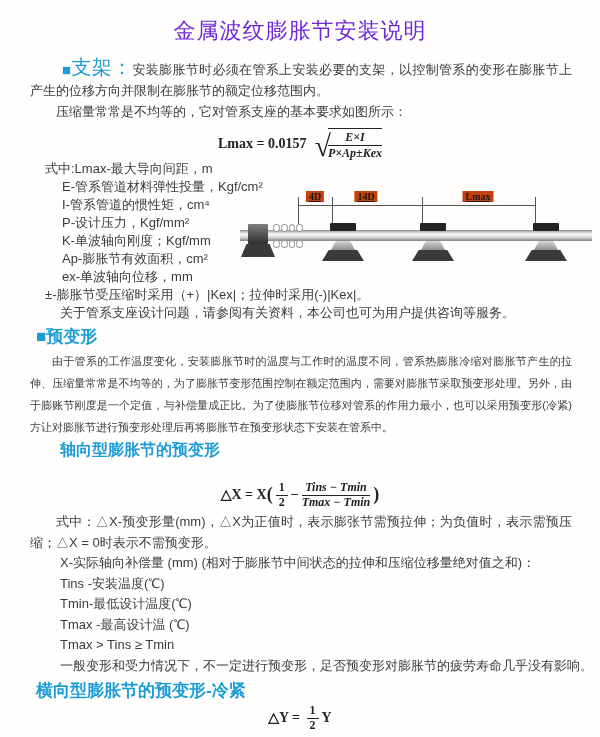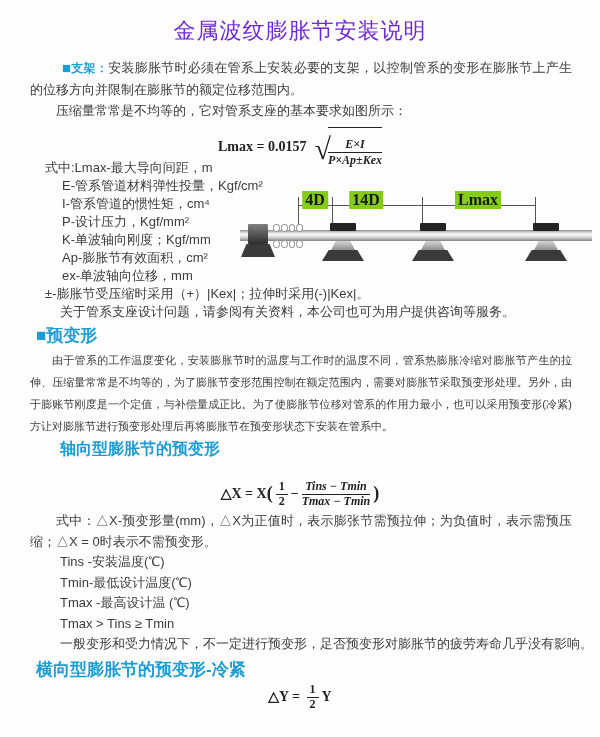--- a/index.html
+++ b/index.html
@@ -11,41 +11,41 @@
   
   .doc-title{
     margin:1px;padding-top:16px;height:28px;line-height:28px;
     text-align:center;font-size:22px;font-weight:normal;color:#6d28d9;letter-spacing:1px;
   }
   
   .para{margin:0 28px 0 30px;font-size:13px;line-height:21px;text-align:justify;}
   .para.first{margin-top:12px;text-indent:32px;}
   .para.indent{text-indent:2em;}
   .sec-marker{color:var(--accent);font-size:15px;vertical-align:-1px;}
-  .sec-heading-inline{color:var(--accent);font-size:12px;font-weight:bold;}
+  .sec-heading-inline{color:var(--accent);font-size:20px;font-weight:normal;}
   
   .formula{
     text-align:center;font-family:"Liberation Serif",serif;color:#222;
     font-size:14px;font-weight:bold;
   }
   .f1{margin-top:6px;height:30px;line-height:30px;}
   .f2{margin-top:18px;height:32px;line-height:32px;}
   .f3{margin-top:2px;height:28px;line-height:28px;}
   .frac{
     display:inline-flex;flex-direction:column;vertical-align:middle;
     text-align:center;font-size:12px;line-height:1.15;margin:0 3px;
   }
   .frac .top{border-bottom:1px solid #222;padding:0 3px 0;}
   .frac .bot{padding-top:0;}
   .ital{font-style:italic;}
   .sqrt{display:inline-flex;align-items:center;margin-left:8px;vertical-align:middle;}
   .radsym{font-size:30px;font-weight:normal;line-height:26px;margin-right:-3px;transform:translateY(2px);}
   .radbody{
     display:inline-flex;flex-direction:column;border-top:1.5px solid #222;
-    font-style:italic;font-size:12px;line-height:1.2;padding-top:9px;
+    font-style:italic;font-size:12px;line-height:1.2;padding-top:1px;
   }
   .radbody .top{border-bottom:1px solid #222;padding:0 10px 1px;}
   .paren{font-size:18px;font-weight:bold;vertical-align:-1px;}
   
   .defs{margin:2px 0 0 45px;font-size:13px;line-height:18px;}
   .defs .d-indent{margin-left:17px;}
   .defs-note{margin:0 0 0 60px;font-size:13px;line-height:18px;}
   
   .sec-head{margin:4px 0 0 36px;height:22px;line-height:22px;
     color:var(--accent);font-size:17px;font-weight:bold;}
@@ -56,22 +56,22 @@
   .axial-explain{margin:2px 28px 0 30px;font-size:13px;line-height:20.5px;
     text-align:justify;text-indent:2em;}
   .axial-lines{margin:0 0 0 60px;font-size:13px;line-height:20.5px;}
   
   .diagram{position:absolute;top:193px;left:240px;width:358px;height:100px;}
   .dim-line{position:absolute;top:12px;left:58px;width:237px;border-top:1px solid #555;}
   .tick{position:absolute;top:4px;width:1px;height:31px;background:#555;}
   .tick.t1{left:58px;} .tick.t2{left:92px;} .tick.t3{left:182px;} .tick.t4{left:295px;}
   .dim-label{
     position:absolute;top:-2px;transform:translateX(-50%);
-    font-family:"Liberation Serif",serif;font-weight:bold;font-size:16px;color:#1a1a1a;
-    background:#84cc16;padding:0 3px;
+    font-family:"Liberation Serif",serif;font-weight:bold;font-size:10px;color:#1a1a1a;
+    background:#c2410c;padding:0 3px;text-decoration:underline;
   }
   .dl1{left:75px;} .dl2{left:126px;} .dl3{left:238px;}
   .pipe{
     position:absolute;top:37px;left:0;width:352px;height:11px;
     background:linear-gradient(180deg,#8f8f8f 0%,#e6e6e6 28%,#f6f6f6 45%,#cdcdcd 70%,#828282 100%);
   }
   .clamp{position:absolute;top:30px;width:26px;height:8px;background:#242424;border-radius:1px;}
   .c2{left:90px;} .c3{left:180px;} .c4{left:293px;}
   .neck{
     position:absolute;top:48px;width:24px;height:9px;
@@ -176,20 +176,21 @@
         <span class="bot">2</span>
       </span><span>−</span><span class="frac ital">
         <span class="top">Tins − Tmin</span>
         <span class="bot">Tmax − Tmin</span>
       </span><span class="paren">)</span>
   </div>
 
   <p class="axial-explain">式中：△X-预变形量(mm)，△X为正值时，表示膨张节需预拉伸；为负值时，表示需预压缩；△X = 0时表示不需预变形。</p>
 
   <div class="axial-lines">
+    <div>X-实际轴向补偿量 (mm) (相对于膨胀节中间状态的拉伸和压缩位移量绝对值之和)：</div>
     <div>Tins -安装温度(℃)</div>
     <div>Tmin-最低设计温度(℃)</div>
     <div>Tmax -最高设计温 (℃)</div>
     <div>Tmax &gt; Tins ≥ Tmin</div>
     <div>一般变形和受力情况下，不一定进行预变形，足否预变形对膨胀节的疲劳寿命几乎没有影响。</div>
   </div>
 
   <div class="sec-head" style="margin-left:36px;">横向型膨胀节的预变形-冷紧</div>
 
   <div class="formula f3">

